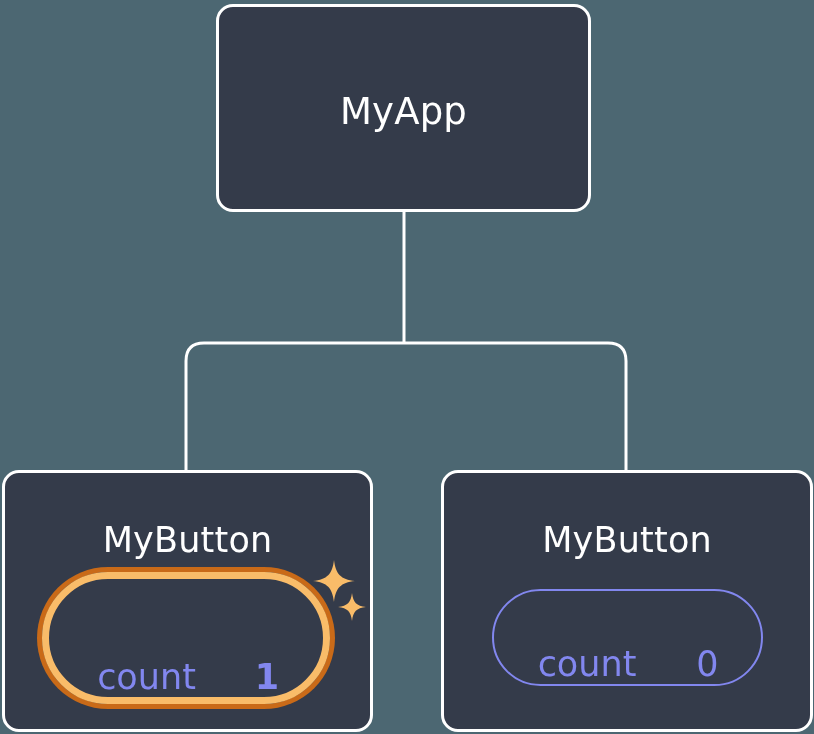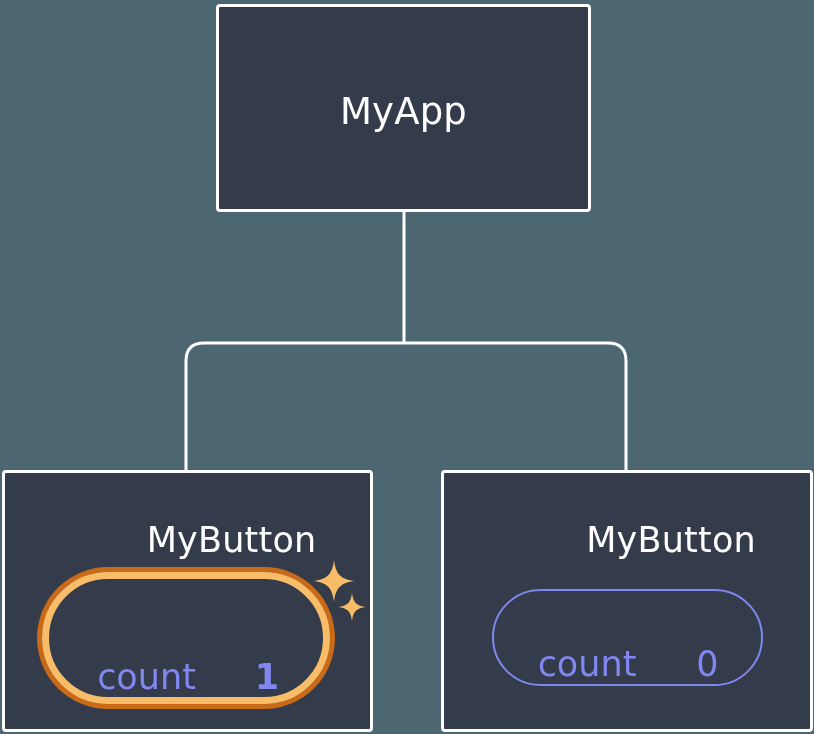--- a/index.html
+++ b/index.html
@@ -29,21 +29,21 @@
     width: 814px;
     height: 734px;
     pointer-events: none;
   }
 
   
   .node {
     position: absolute;
     background: #343B4A;
     border: 3px solid #FFFFFF;
-    border-radius: 4px;
+    border-radius: 17px;
     box-sizing: border-box;
   }
   .node-root {
     left: 216px;
     top: 4px;
     width: 375px;
     height: 208px;
   }
   .node-child-left {
     left: 2px;
@@ -69,21 +69,20 @@
     letter-spacing: 0.2px;
     white-space: nowrap;
   }
   .node-root .node-title {
     top: 83px;
   }
   .node-child-left .node-title,
   .node-child-right .node-title {
     top: 47px;
     font-size: 35px;
-    padding-left: 44px;
   }
 
   
   .pill {
     position: absolute;
     display: flex;
     align-items: flex-end;
     box-sizing: border-box;
     background: transparent;
   }

